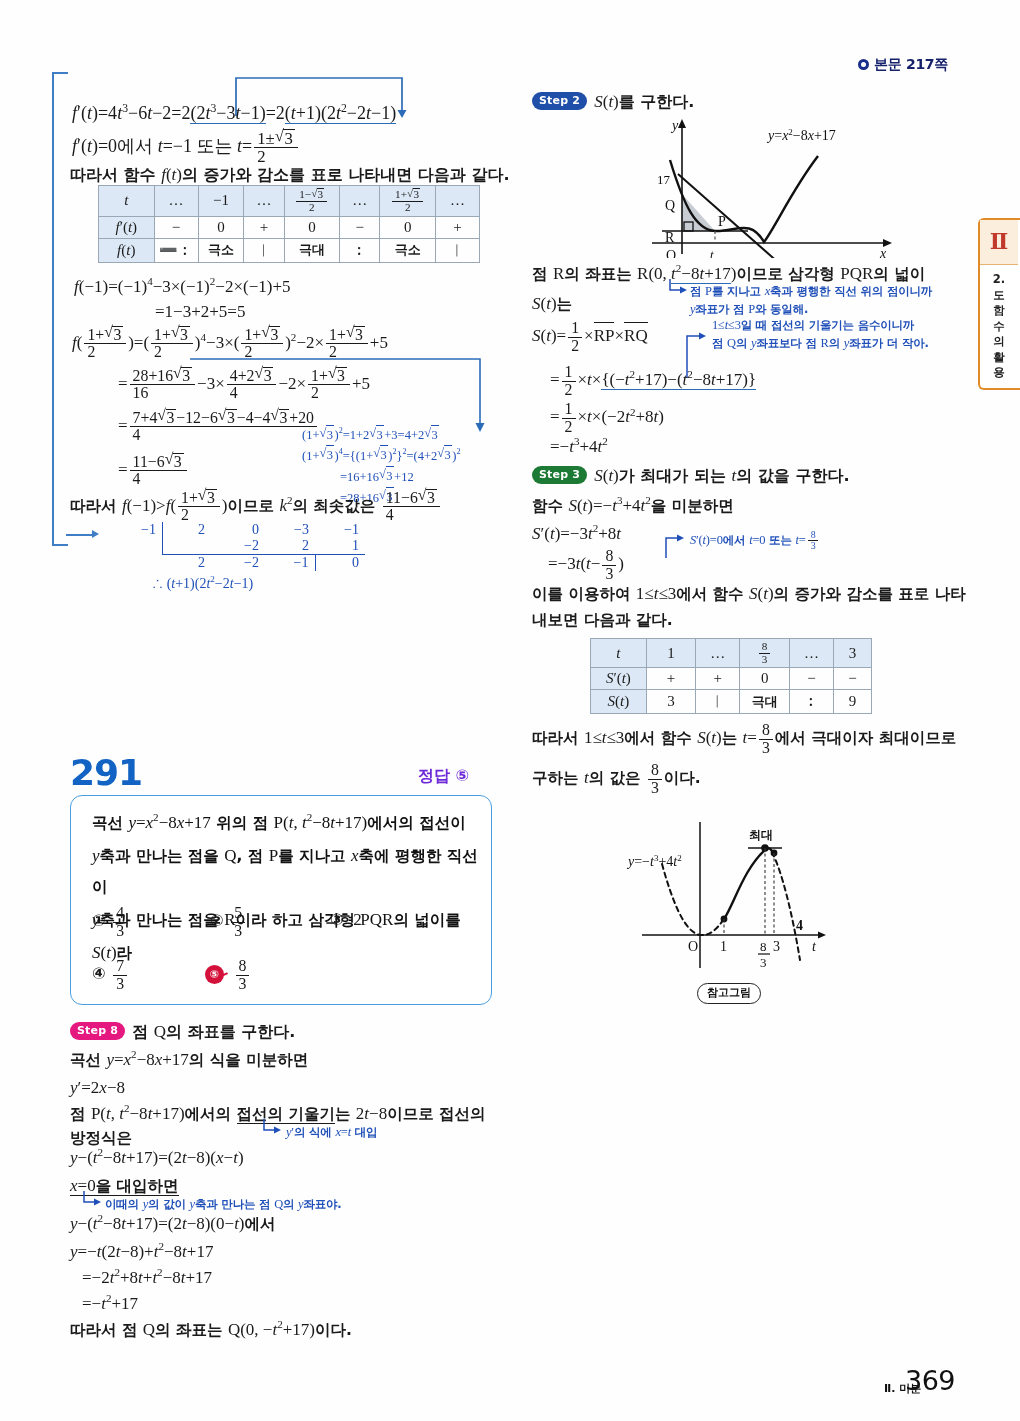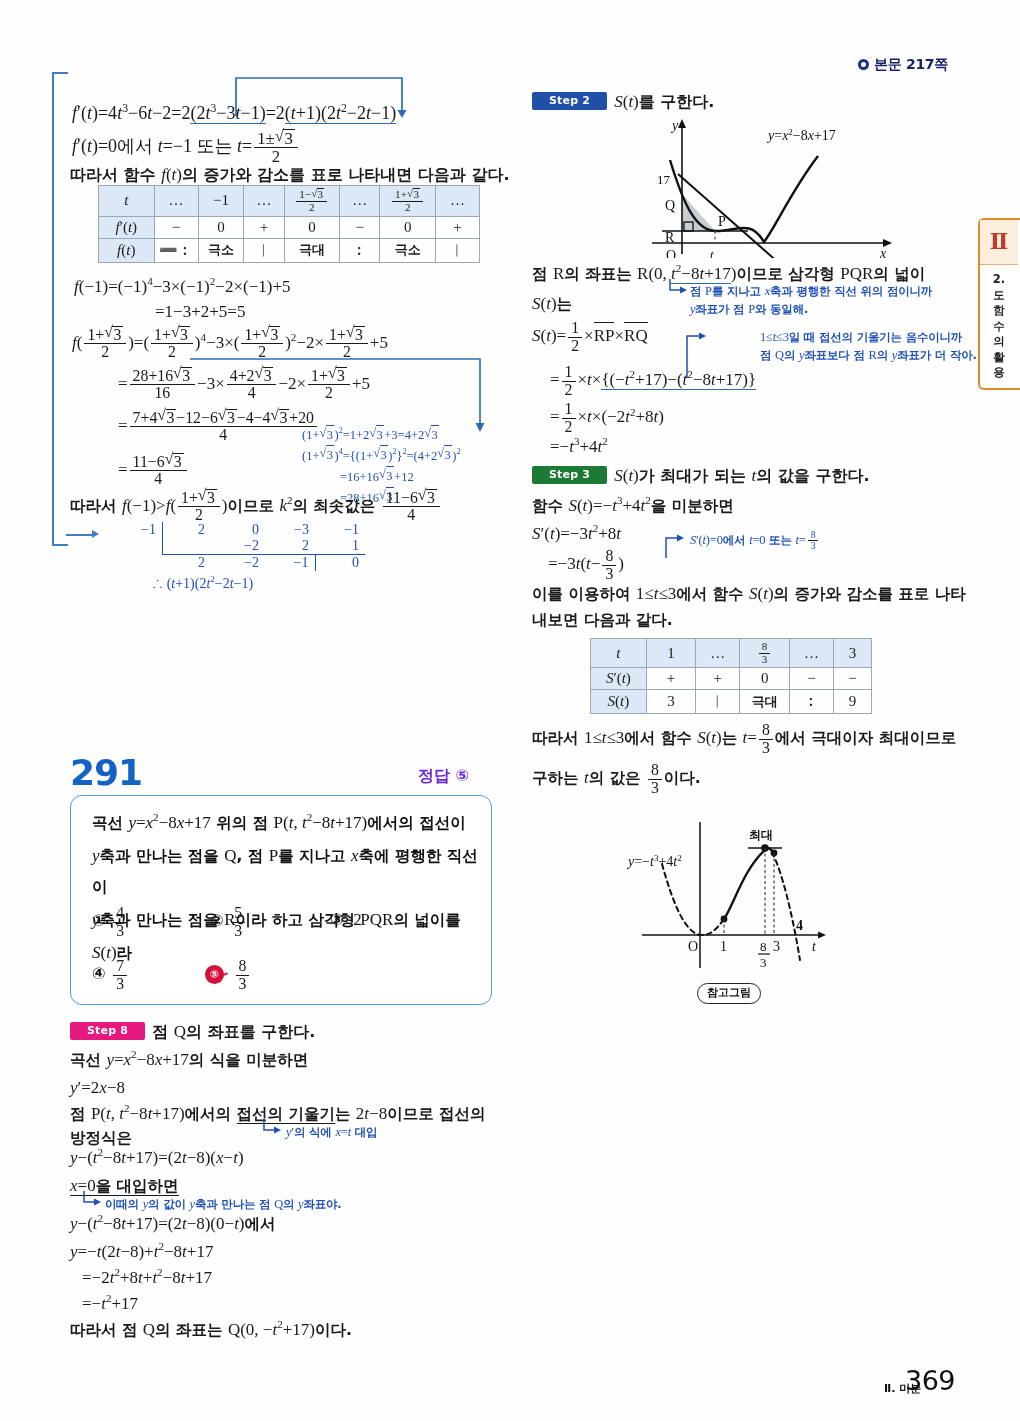--- a/index.html
+++ b/index.html
@@ -16,21 +16,21 @@
   }
   .abs{position:absolute;}
 
   
   .math{font-family:"Liberation Serif","DejaVu Serif",serif;font-size:17px;line-height:1.45;white-space:nowrap;}
   .it{font-style:italic;}
   .kr{font-family:"DejaVu Sans","Liberation Sans",sans-serif;font-weight:700;font-size:16px;}
   sup{font-size:.65em;vertical-align:super;line-height:0;}
 
   
-  .frac{display:inline-block;vertical-align:-0.55em;text-align:center;line-height:1.05;margin:0 2px;}
+  .frac{display:inline-block;vertical-align:-0.55em;line-height:1.05;margin:0 2px;}
   .frac > .num{display:block;padding:0 3px;border-bottom:1.4px solid #1a1a1a;font-size:.93em;}
   .frac > .den{display:block;padding:0 3px;font-size:.93em;}
   .frac.sm{font-size:.8em;vertical-align:-0.5em;}
 
   
   .rad{display:inline-block;position:relative;padding-left:.52em;}
   .rad:before{content:"\221A";position:absolute;left:0;top:-0.04em;font-size:1em;}
   .rad > span{border-top:1.1px solid currentColor;padding:0 .12em 0 .06em;display:inline-block;margin-top:.04em;}
 
   
@@ -44,21 +44,21 @@
   table.vt{border-collapse:collapse;font-family:"Liberation Serif","DejaVu Serif",serif;}
   table.vt td{border:1px solid #9aa7b5;text-align:center;vertical-align:middle;font-size:15px;padding:2px 0;}
   table.vt tr:first-child td{background:#dce8f5;}
   table.vt td.hd{background:#dce8f5;}
   table.vt td.arr{font-family:"DejaVu Sans",sans-serif;font-size:15px;}
   .kw{font-family:"DejaVu Sans","Liberation Sans",sans-serif;font-weight:700;font-size:13px;}
 
   
   .badge{
     display:inline-block;color:#fff;font-family:"DejaVu Sans","Liberation Sans",sans-serif;
-    font-weight:700;font-size:11px;letter-spacing:.2px;padding:2px 17px 3px;border-radius:2px;
+    font-weight:700;font-size:11px;letter-spacing:.2px;padding:2px 7px 3px;border-radius:9px;
     vertical-align:3px;margin-right:7px;
   }
   .badge.s1{background:#e5187f;}
   .badge.s2{background:#1f4fa8;}
   .badge.s3{background:#1d7a34;}
 
   
   .qnum{font-family:"DejaVu Sans","Liberation Sans",sans-serif;font-weight:700;font-size:36px;color:#1263c4;letter-spacing:-1px;}
   .ansline{font-family:"DejaVu Sans","Liberation Sans",sans-serif;font-weight:700;font-size:16px;color:#6d28d9;}
   .qbox{border:1.6px solid #4a9fe0;border-radius:12px;background:#fff;}
@@ -396,21 +396,21 @@
   </div>
 
   <div class="abs math" style="left:532px;top:320px;font-size:17px;">
     <span class="it">S</span>(<span class="it">t</span>)=<span class="frac"><span class="num">1</span><span class="den">2</span></span>×<span class="ovl">RP</span>×<span class="ovl">RQ</span>
   </div>
 
   <svg class="abs" style="left:684px;top:330px;" width="26" height="52">
     <path d="M3,48 L3,6 L16,6" fill="none" stroke="#1f4fb8" stroke-width="1.5"></path>
     <path d="M22,6 l-7,-3.5 l0,7 z" fill="#1f4fb8"></path>
   </svg>
-  <div class="abs note" style="left:712px;top:328px;margin-left:48px;">
+  <div class="abs note" style="left:712px;top:316px;">
     <div><span class="m">1≤</span><span class="m it">t</span><span class="m">≤3</span>일 때 접선의 기울기는 음수이니까</div>
     <div>점 <span class="m">Q</span>의 <span class="m it">y</span>좌표보다 점 <span class="m">R</span>의 <span class="m it">y</span>좌표가 더 작아.</div>
   </div>
 
   <div class="abs math" style="left:550px;top:364px;font-size:17px;">
     =<span class="frac"><span class="num">1</span><span class="den">2</span></span>×<span class="it">t</span>×<span class="uline-blue">{(−<span class="it">t</span><sup>2</sup>+17)−(<span class="it">t</span><sup>2</sup>−8<span class="it">t</span>+17)}</span>
   </div>
   <div class="abs math" style="left:550px;top:401px;font-size:17px;">
     =<span class="frac"><span class="num">1</span><span class="den">2</span></span>×<span class="it">t</span>×(−2<span class="it">t</span><sup>2</sup>+8<span class="it">t</span>)
   </div>

